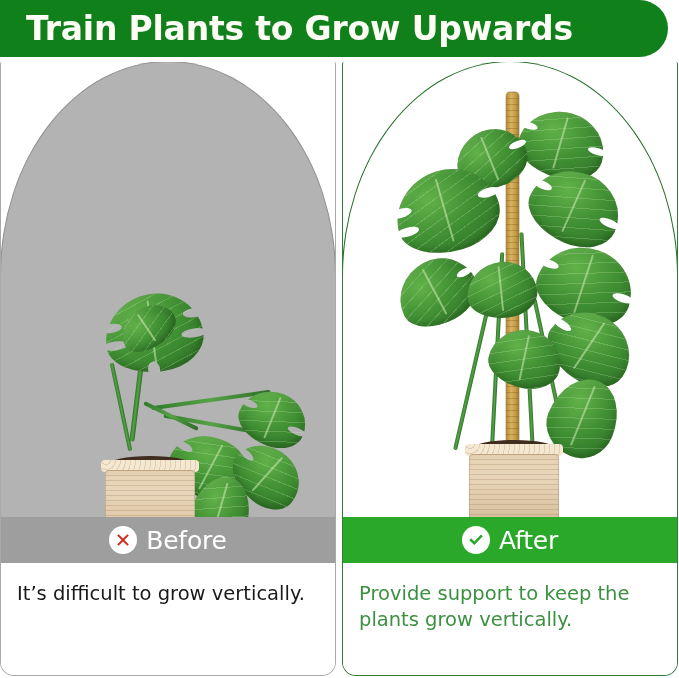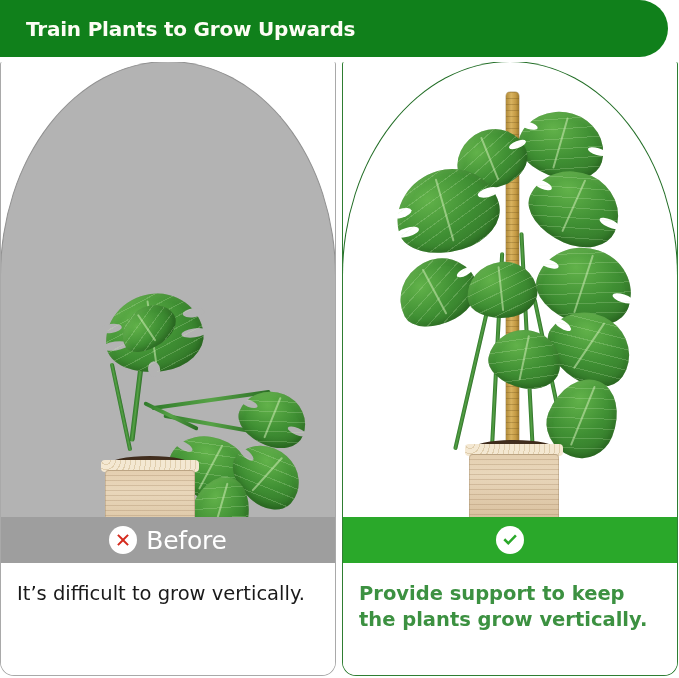--- a/index.html
+++ b/index.html
@@ -17,21 +17,21 @@
     left:0;top:0;
     width:668px;height:57px;
     background:#10801b;
     border-radius:0 30px 30px 0;
     display:flex;align-items:center;
     box-sizing:border-box;
     padding-left:26px;
   }
   .header-title{
     color:#fdfdf5;
-    font-size:20px;
+    font-size:33px;
     font-weight:bold;
     letter-spacing:-0.2px;
     white-space:nowrap;
     font-family:"DejaVu Sans", sans-serif;
   }
 
   
   .panels{
     position:absolute;
     left:0;top:62px;
@@ -101,21 +101,21 @@
     background:#ffffff;
     box-sizing:border-box;
     padding:18px 14px 0 16px;
   }
   .caption-text{
     font-size:19.5px;
     line-height:26px;
     font-family:"DejaVu Sans", sans-serif;
   }
   .caption-dark{ color:#1a1a1a; font-weight:normal; }
-  .caption-green{ color:#3c9141; font-weight:bold; }
+  .caption-green{ color:#3c9141; font-weight:normal; }
 
   
   .plant{ position:absolute; }
   .pot{
     position:absolute;
     border-radius:4px 4px 10px 10px;
   }
   .pot-body{
     background:linear-gradient(to bottom,#e4cfb0 0%,#e9d7bb 25%,#dcc5a4 70%,#cbb48f 100%);
     box-shadow:inset 0 0 0 1px rgba(150,125,95,.35);
@@ -301,20 +301,21 @@
         </div>
       </div>
     </div>
 
     <div class="label-bar bar-green">
       <span class="badge">
         <svg width="20" height="20" viewBox="0 0 20 20" aria-hidden="true">
           <path d="M3.4 10.2 L5.2 8.3 L8.3 11.4 L15 4.4 L16.8 6.2 L8.3 15 Z" fill="#2aa82a"></path>
         </svg>
       </span>
+      <span class="label-text">After</span>
     </div>
 
     <div class="caption">
       <div class="caption-text caption-green">Provide support to keep the plants grow vertically.</div>
     </div>
   </div>
 
 </div>
 
 </body></html>

